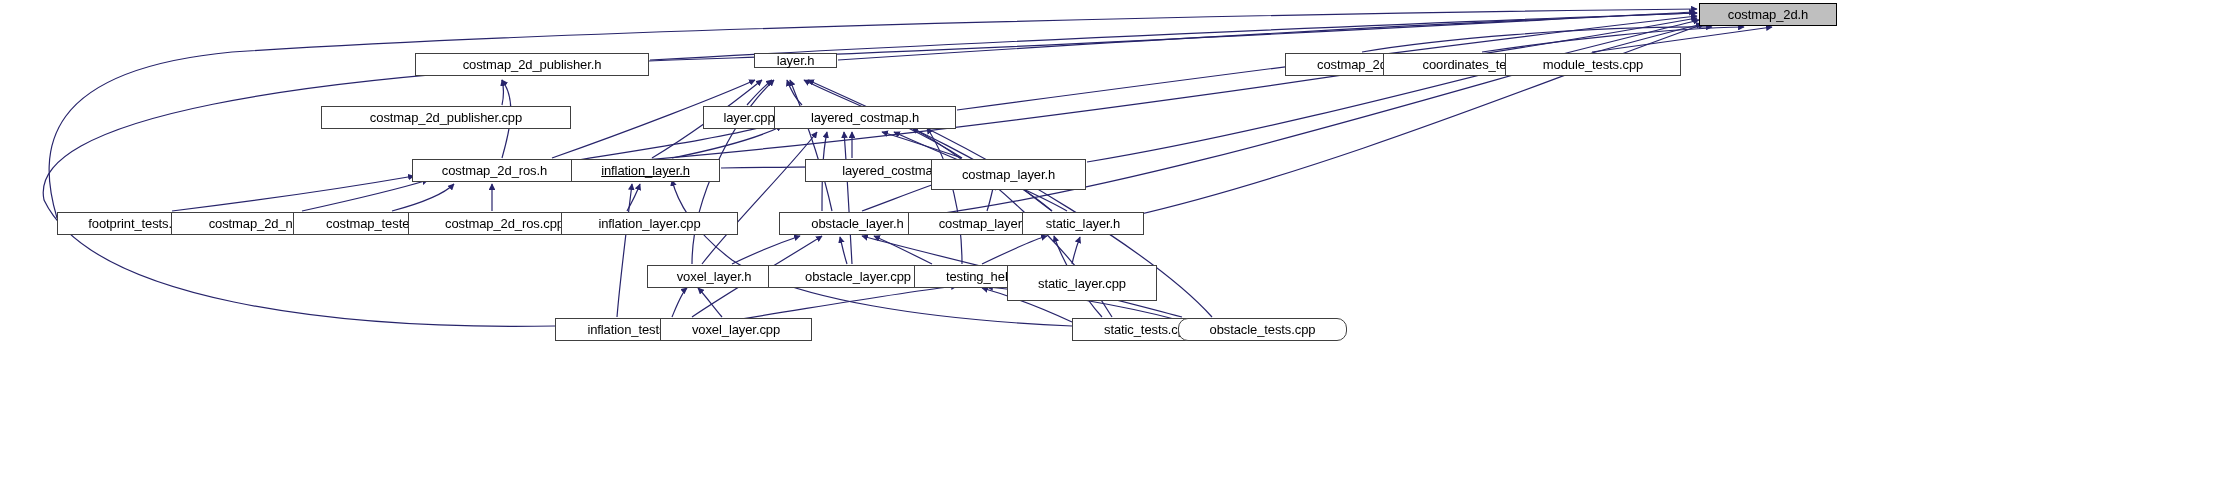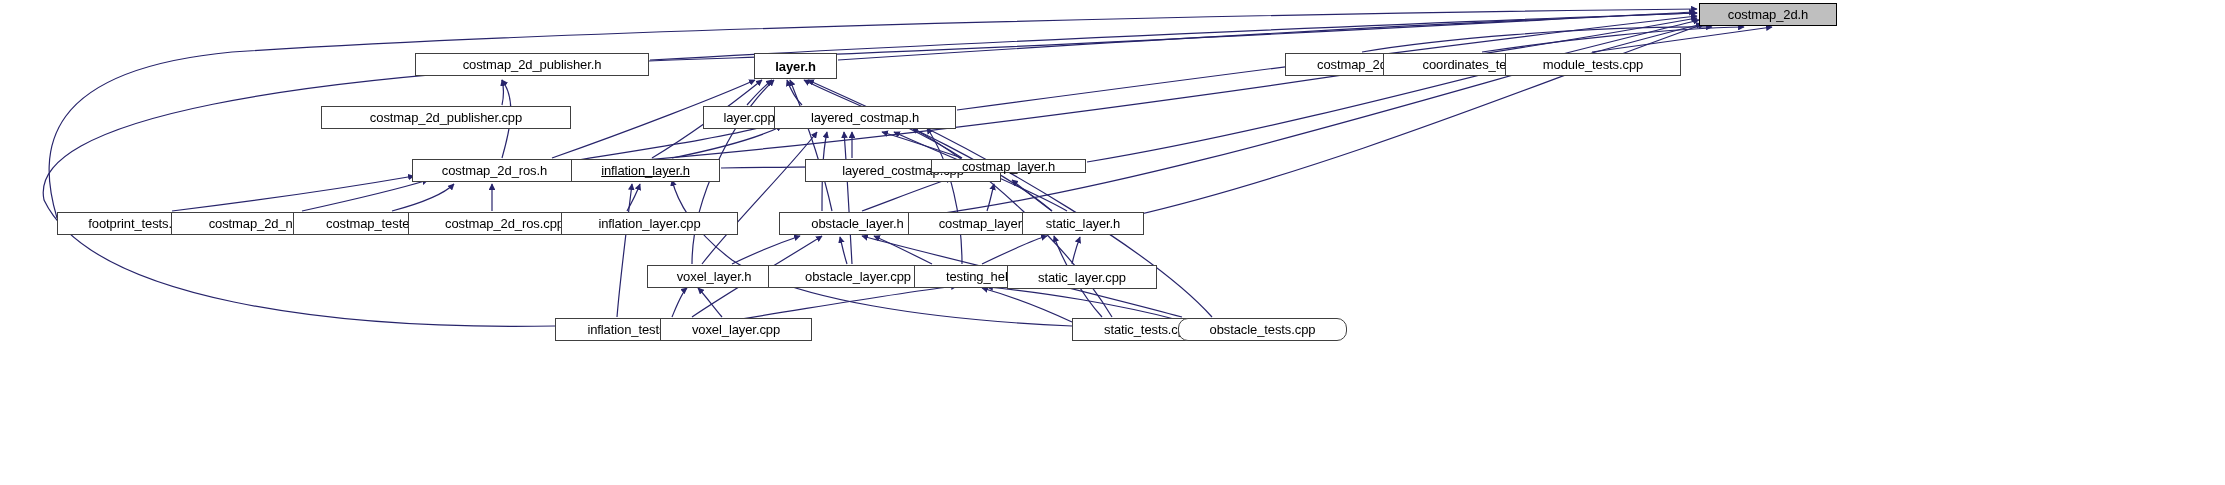--- a/index.html
+++ b/index.html
@@ -116,21 +116,21 @@
         <path d="M 1146,320 C 1090,305 1010,292 955,287" fill="none" stroke="#27246b" stroke-width="1.2" marker-end="url(#arrow)"></path>
       </g>
   </svg>
   <div id="node-layer">
       <div class="node root" style="left: 1667px; top: 3px; width: 138px; height: 23px;">
         <span class="node-label">costmap_2d.h</span>
       </div>
       <div class="node" style="left: 383px; top: 53px; width: 234px; height: 23px;">
         <span class="node-label">costmap_2d_publisher.h</span>
       </div>
-      <div class="node" style="left: 722px; top: 53px; width: 83px; height: 26px; font-weight: bold;">
+      <div class="node" style="left: 722px; top: 53px; width: 83px; height: 15px;">
         <span class="node-label">layer.h</span>
       </div>
       <div class="node" style="left: 1253px; top: 53px; width: 158px; height: 23px;">
         <span class="node-label">costmap_2d.cpp</span>
       </div>
       <div class="node" style="left: 1351px; top: 53px; width: 197px; height: 23px;">
         <span class="node-label">coordinates_test.cpp</span>
       </div>
       <div class="node" style="left: 1473px; top: 53px; width: 176px; height: 23px;">
         <span class="node-label">module_tests.cpp</span>
@@ -146,21 +146,21 @@
       </div>
       <div class="node" style="left: 380px; top: 159px; width: 165px; height: 23px;">
         <span class="node-label">costmap_2d_ros.h</span>
       </div>
       <div class="node" style="left: 539px; top: 159px; width: 149px; height: 23px; text-decoration: underline;">
         <span class="node-label">inflation_layer.h</span>
       </div>
       <div class="node" style="left: 773px; top: 159px; width: 196px; height: 23px;">
         <span class="node-label">layered_costmap.cpp</span>
       </div>
-      <div class="node" style="left: 899px; top: 159px; width: 155px; height: 14px;">
+      <div class="node" style="left: 899px; top: 159px; width: 155px; height: 31px;">
         <span class="node-label">costmap_layer.h</span>
       </div>
       <div class="node" style="left: 25px; top: 212px; width: 167px; height: 23px;">
         <span class="node-label">footprint_tests.cpp</span>
       </div>
       <div class="node" style="left: 139px; top: 212px; width: 205px; height: 23px;">
         <span class="node-label">costmap_2d_node.cpp</span>
       </div>
       <div class="node" style="left: 261px; top: 212px; width: 177px; height: 23px;">
         <span class="node-label">costmap_tester.cpp</span>
@@ -182,21 +182,21 @@
       </div>
       <div class="node" style="left: 615px; top: 265px; width: 134px; height: 23px;">
         <span class="node-label">voxel_layer.h</span>
       </div>
       <div class="node" style="left: 736px; top: 265px; width: 180px; height: 23px; text-align: center;">
         <span class="node-label">obstacle_layer.cpp</span>
       </div>
       <div class="node" style="left: 882px; top: 265px; width: 154px; height: 23px;">
         <span class="node-label">testing_helper.h</span>
       </div>
-      <div class="node" style="left: 975px; top: 265px; width: 150px; height: 24px;">
+      <div class="node" style="left: 975px; top: 265px; width: 150px; height: 36px;">
         <span class="node-label">static_layer.cpp</span>
       </div>
       <div class="node" style="left: 523px; top: 318px; width: 167px; height: 23px;">
         <span class="node-label">inflation_tests.cpp</span>
       </div>
       <div class="node" style="left: 628px; top: 318px; width: 152px; height: 23px;">
         <span class="node-label">voxel_layer.cpp</span>
       </div>
       <div class="node" style="left: 1040px; top: 318px; width: 152px; height: 23px;">
         <span class="node-label">static_tests.cpp</span>

